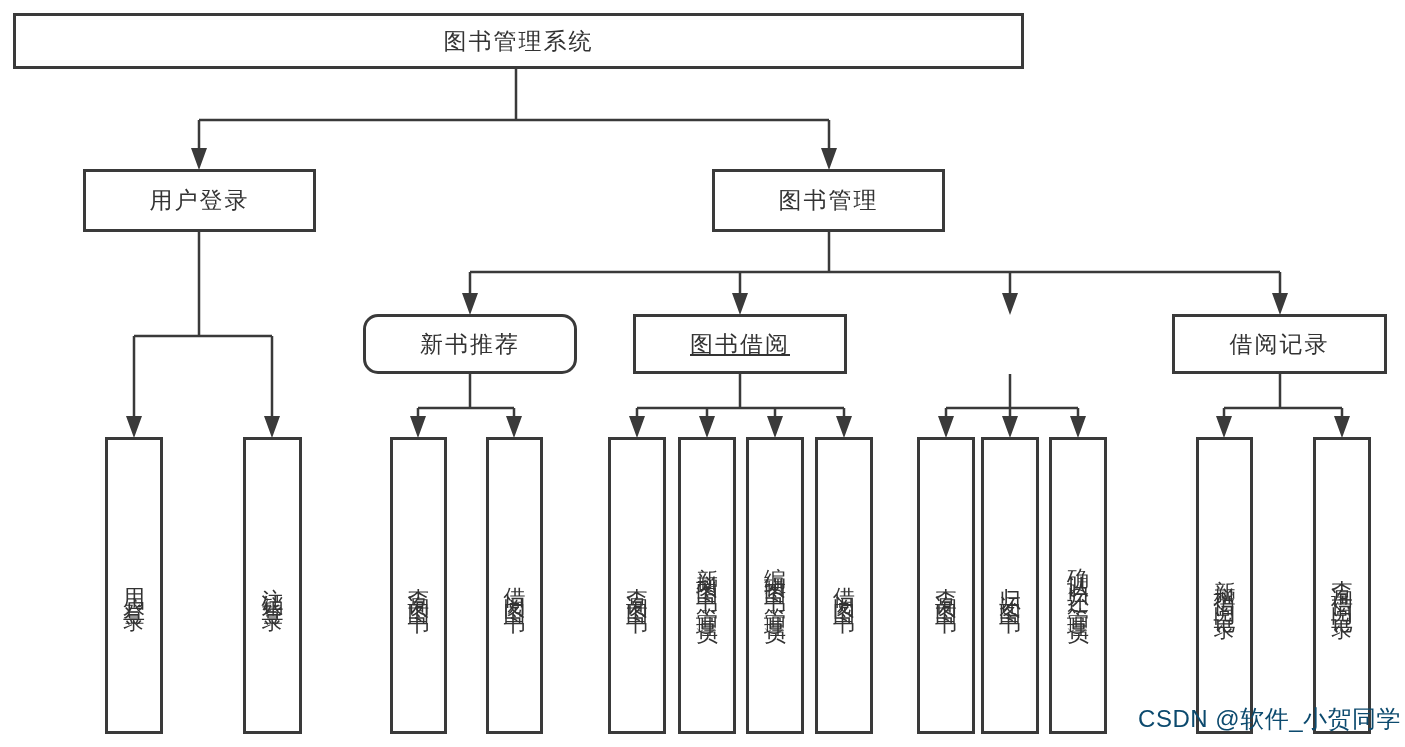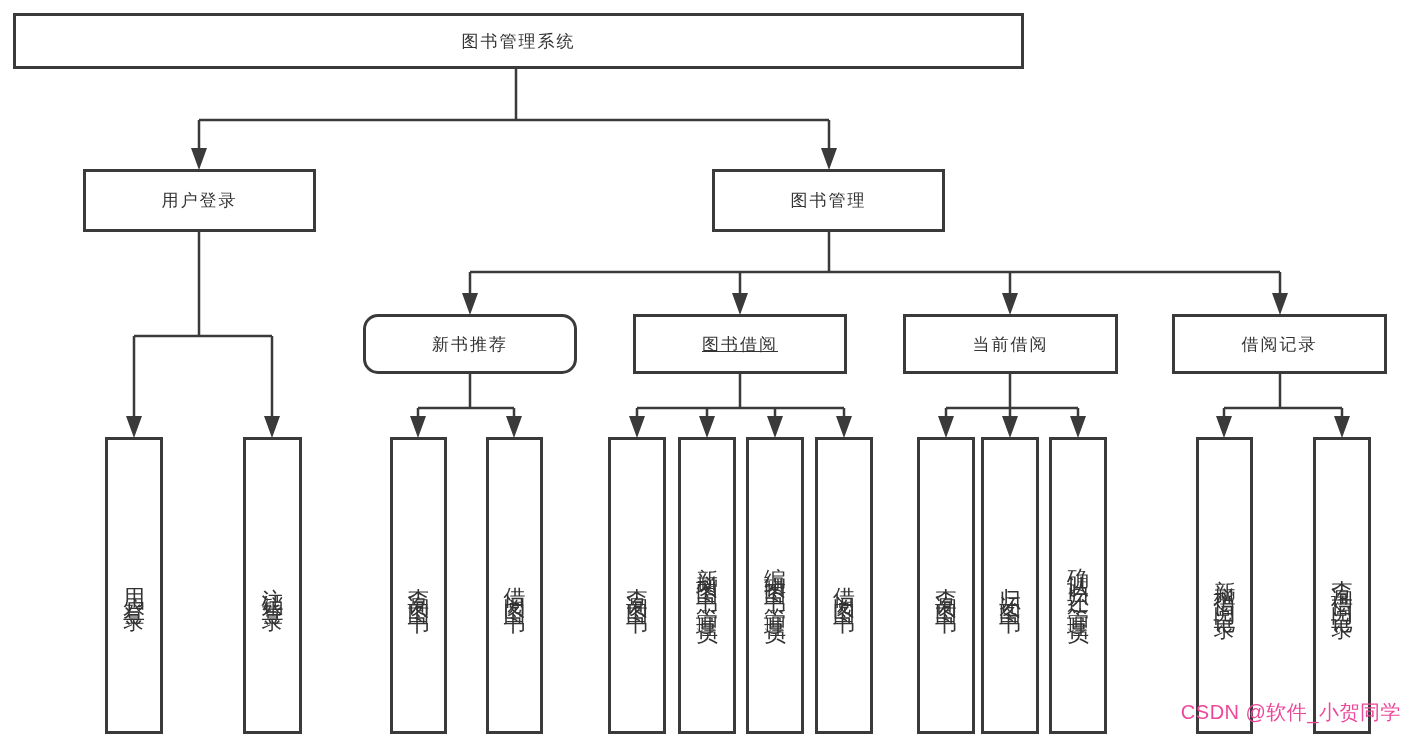--- a/index.html
+++ b/index.html
@@ -25,38 +25,38 @@
     background: #ffffff;
     border: 3px solid #3a3a3a;
     color: #333333;
     display: flex;
     align-items: center;
     justify-content: center;
     z-index: 1;
     line-height: 1;
   }
   .h-node {
-    font-size: 17px;
+    font-size: 23px;
     letter-spacing: 2px;
     white-space: nowrap;
   }
   .v-node {
     writing-mode: vertical-rl;
     text-orientation: mixed;
     font-size: 22px;
     letter-spacing: 8px;
     white-space: nowrap;
   }
   .watermark {
     position: absolute;
     right: 4px;
-    bottom: 21px;
-    font-size: 20px;
+    bottom: 12px;
+    font-size: 24px;
     letter-spacing: 0.5px;
-    color: #ec4899;
+    color: #0c4a6e;
     z-index: 3;
     white-space: nowrap;
   }
 </style>
 </head>
 <body>
 
 <div class="canvas">
 
   <svg class="connectors" width="1405" height="747" viewBox="0 0 1405 747">
@@ -83,21 +83,20 @@
       M1216,416 H1232 L1224,438 Z  M1334,416 H1350 L1342,438 Z"></path>
   </svg>
 
   <div class="node h-node" style="left:13px; top:13px; width:1011px; height:56px;">图书管理系统</div>
 
   <div class="node h-node" style="left:83px; top:169px; width:233px; height:63px;">用户登录</div>
   <div class="node h-node" style="left:712px; top:169px; width:233px; height:63px;">图书管理</div>
 
   <div class="node h-node" style="left:363px; top:314px; width:214px; height:60px;border-radius:15px;">新书推荐</div>
   <div class="node h-node" style="left:633px; top:314px; width:214px; height:60px;text-decoration:underline;">图书借阅</div>
-  <div class="node h-node" style="left:903px; top:314px; width:215px; height:60px;">当前借阅</div>
   <div class="node h-node" style="left:1172px; top:314px; width:215px; height:60px;">借阅记录</div>
 
   <div class="node v-node" style="left:105px; top:437px; width:58px; height:297px;">用户登录</div>
   <div class="node v-node" style="left:243px; top:437px; width:59px; height:297px;">注销登录</div>
 
   <div class="node v-node" style="left:390px; top:437px; width:57px; height:297px;">查询图书</div>
   <div class="node v-node" style="left:486px; top:437px; width:57px; height:297px;">借阅图书</div>
 
   <div class="node v-node" style="left:608px; top:437px; width:58px; height:297px;">查询图书</div>
   <div class="node v-node" style="left:678px; top:437px; width:58px; height:297px;">新增图书（管理员）</div>

